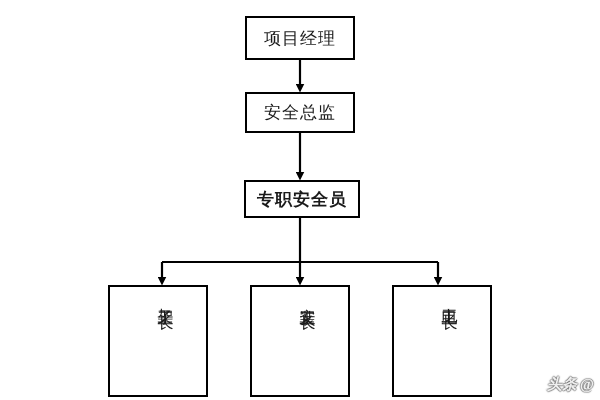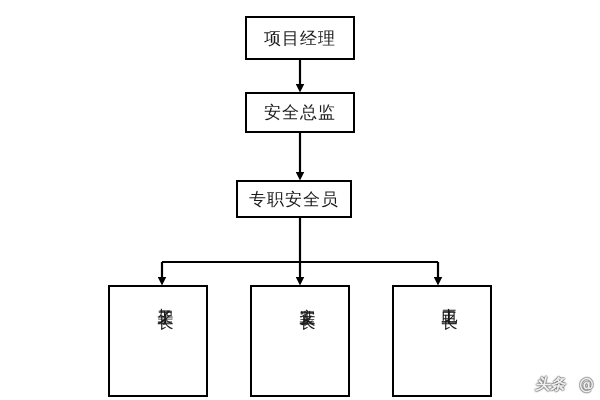--- a/index.html
+++ b/index.html
@@ -63,45 +63,46 @@
     color: #1a1a1a;
     letter-spacing: 2px;
     margin-top: 8px;
     margin-left: 14px;
     white-space: nowrap;
   }
 
   
   #node-pm      { left: 245px; top: 16px;  width: 110px; height: 44px; }
   #node-sd      { left: 245px; top: 92px;  width: 110px; height: 41px; }
-  #node-so      { left: 236px; top: 180px; width: 116px; height: 38px; }
+  #node-so      { left: 244px; top: 180px; width: 116px; height: 38px; font-weight: bold; }
 
   #node-scaffold { left: 108px; top: 285px; width: 100px; height: 112px; }
   #node-install  { left: 250px; top: 285px; width: 100px; height: 112px; }
   #node-electric { left: 392px; top: 285px; width: 100px; height: 112px; }
 
   
   #watermark {
     position: absolute;
     right: 6px;
     bottom: 6px;
     display: flex;
     align-items: center;
-    gap: 14px;
+    gap: 3px;
     font-size: 15px;
     font-weight: bold;
     color: rgba(250, 250, 250, 0.92);
     text-shadow:
        1px 0 1px rgba(90,90,90,0.55),
       -1px 0 1px rgba(90,90,90,0.55),
        0 1px 1px rgba(90,90,90,0.55),
        0 -1px 1px rgba(90,90,90,0.55);
     white-space: nowrap;
     pointer-events: none;
     letter-spacing: 0px;
+    font-family: Liberation Serif, serif;
   }
   #watermark .wm-head { font-style: italic; }
   #watermark .wm-at   { font-weight: bold; }
 </style>
 </head>
 <body>
 
 <div id="canvas">
 
   <svg id="connectors" viewBox="0 0 600 400" xmlns="http://www.w3.org/2000/svg">

